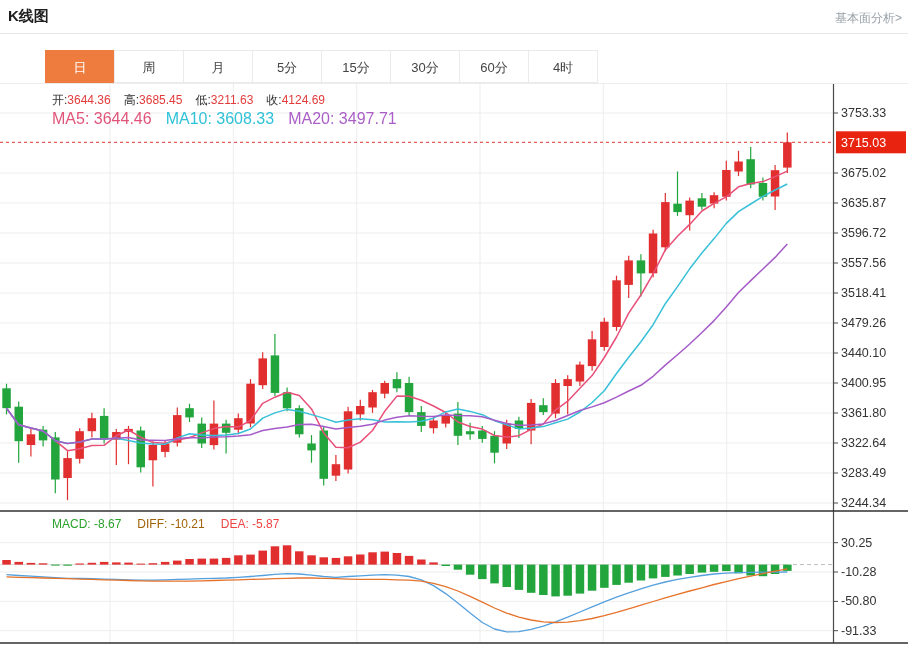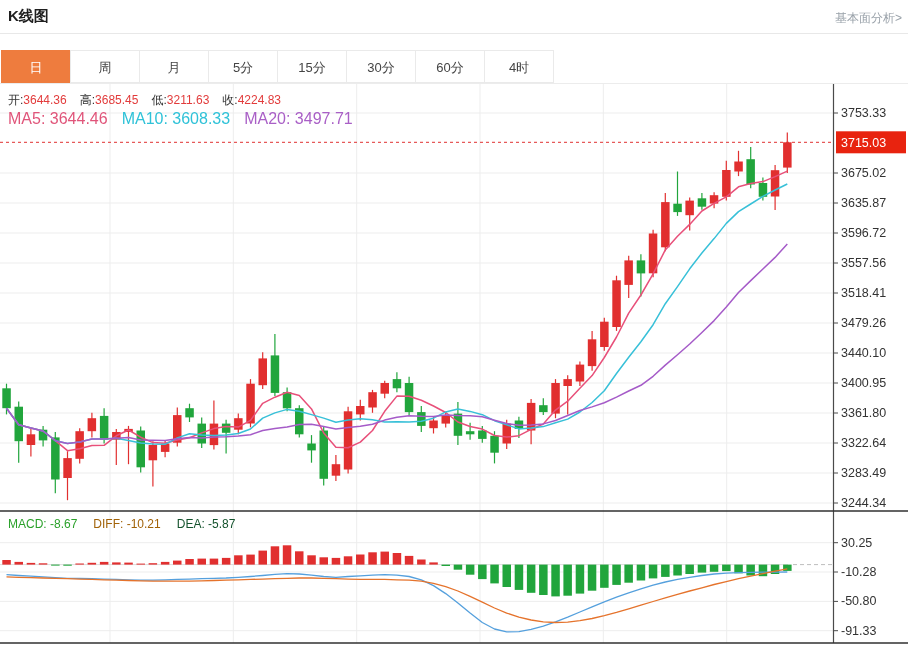--- a/index.html
+++ b/index.html
@@ -1,18 +1,18 @@
 <!DOCTYPE html>
 <html><head>
 <meta charset="utf-8">
 <style>
   html,body{margin:0;padding:0;background:#fff;font-family:"Liberation Sans","DejaVu Sans",sans-serif;}
   #stage{position:relative;width:908px;height:647px;background:#fff;overflow:hidden;}
   #chart-svg{position:absolute;left:0;top:0;z-index:1;}
-  .ov{position:absolute;z-index:2;}
+  .ov{position:absolute;z-index:2;padding-left:44px;}
   #hdr{left:0;top:0;right:0;height:33px;background:#fff;}
   #hdr-title{position:absolute;left:8px;top:7px;font-size:15px;font-weight:bold;color:#1f1f1f;}
   #hdr-link{position:absolute;right:6px;top:10px;font-size:12px;color:#99a1a9;text-decoration:none;cursor:pointer;text-align:center;}
   #hdr-divider{left:0;top:33px;width:908px;height:1px;background:#e8e8e8;}
   #tabs{left:2px;top:50px;display:flex;background:#fff;}
   .tab{width:70px;height:33px;line-height:33px;text-align:center;font-size:13px;color:#444;
        background:#fff;border:1px solid #eaeaea;margin-left:-1px;cursor:pointer;box-sizing:border-box;}
   .tab.active{background:#ee7c3e;color:#fff;border-color:#ee7c3e;}
   #tabstrip-underline{left:0;top:83px;width:908px;height:1px;background:#ececec;}
   #info-ohlc{left:8px;top:92px;font-size:12px;white-space:nowrap;}
@@ -310,17 +310,17 @@
       <div class="tab">周</div>
       <div class="tab">月</div>
       <div class="tab">5分</div>
       <div class="tab">15分</div>
       <div class="tab">30分</div>
       <div class="tab">60分</div>
       <div class="tab">4时</div>
     </div>
   <div class="ov" id="tabstrip-underline"></div>
 
-  <div class="ov" id="info-ohlc"><span class="grp"><span class="lbl">开:</span><span class="val">3644.36</span></span><span class="grp"><span class="lbl">高:</span><span class="val">3685.45</span></span><span class="grp"><span class="lbl">低:</span><span class="val">3211.63</span></span><span class="grp"><span class="lbl">收:</span><span class="val">4224.83</span></span></div>
+  <div class="ov" id="info-ohlc"><span class="grp"><span class="lbl">开:</span><span class="val">3644.36</span></span><span class="grp"><span class="lbl">高:</span><span class="val">3685.45</span></span><span class="grp"><span class="lbl">低:</span><span class="val">3211.63</span></span><span class="grp"><span class="lbl">收:</span><span class="val">4124.69</span></span></div>
   <div class="ov" id="info-ma"><span class="grp" style="color: rgb(224, 85, 122);">MA5: 3644.46</span><span class="grp" style="color: rgb(47, 194, 216);">MA10: 3608.33</span><span class="grp" style="color: rgb(169, 95, 198);">MA20: 3497.71</span></div>
-  <div class="ov" id="info-macd"><span class="grp" style="color: rgb(43, 161, 43);">MACD: -8.67</span><span class="grp" style="color: #a16207;">DIFF: -10.21</span><span class="grp" style="color: #14532d; text-align: center;">DEA: -5.87</span></div>
+  <div class="ov" id="info-macd"><span class="grp" style="color: rgb(43, 161, 43);">MACD: -8.67</span><span class="grp" style="color: #a16207;">DIFF: -10.21</span><span class="grp" style="color: #ef4444; text-align: center;">DEA: -5.87</span></div>
 
 </div>
 
 </body></html>

